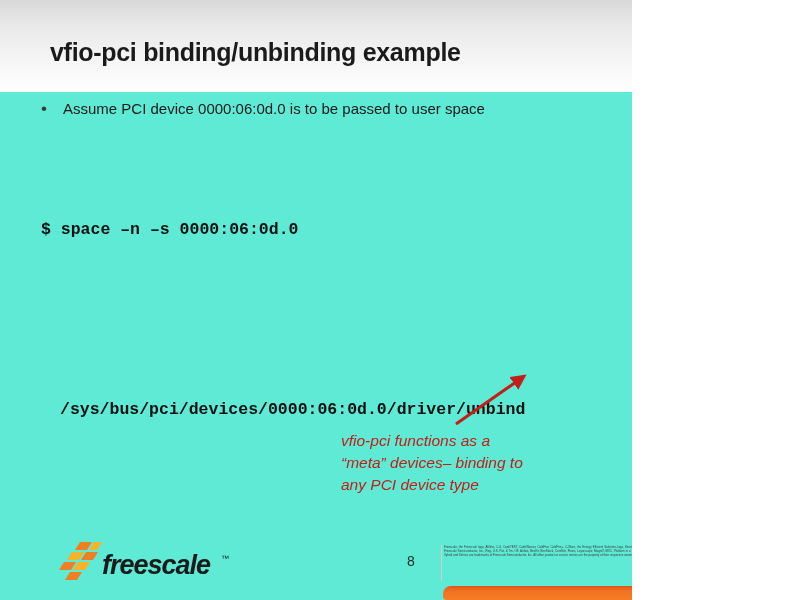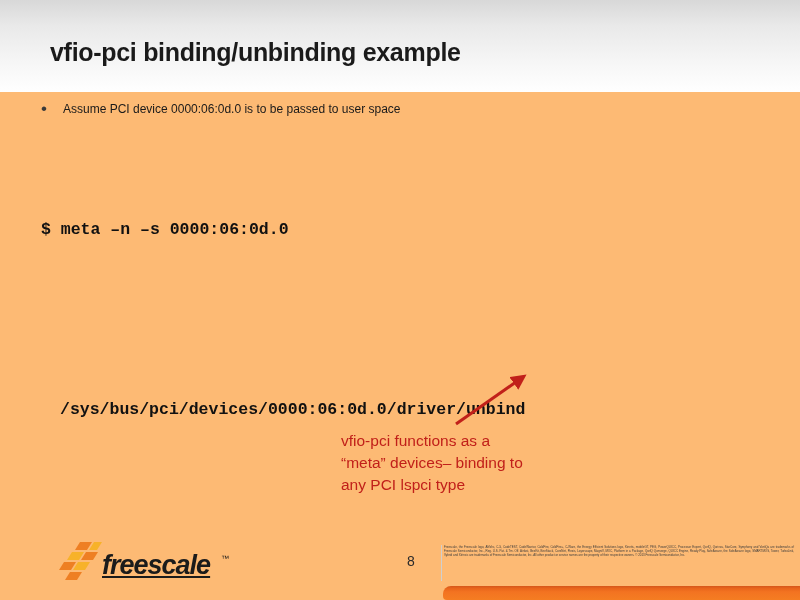--- a/index.html
+++ b/index.html
@@ -5,24 +5,24 @@
   html, body {
     margin: 0;
     padding: 0;
     background: #ffffff;
   }
   body {
     font-family: "Liberation Sans", sans-serif;
   }
   #slide {
     position: relative;
-    width: 800px;
+    width: 632px;
     height: 600px;
     overflow: hidden;
-    background: #fdba74;
+    background: #5eead4;
   }
   
   #top-wash {
     position: absolute;
     left: 0;
     top: 0;
     width: 800px;
     height: 92px;
     background: linear-gradient(to bottom, #d8d8d8 0%, #e9e9e9 28%, #f6f6f6 68%, #ffffff 100%);
   }
@@ -45,21 +45,21 @@
     align-items: flex-start;
   }
   #bullet-dot {
     font-size: 17px;
     line-height: 26px;
     color: #3a3a3a;
     width: 22px;
     flex: none;
   }
   #bullet-text {
-    font-size: 12px;
+    font-size: 15px;
     line-height: 26px;
     color: #1a1a1a;
     text-align: center;
   }
   #code-block {
     position: absolute;
     left: 41px;
     top: 155px;
     width: 720px;
     font-family: "Liberation Mono", "DejaVu Sans Mono", monospace;
@@ -74,20 +74,21 @@
   .code-line.indented { padding-left: 19px; }
 
   #annotation {
     position: absolute;
     left: 341px;
     top: 430px;
     width: 260px;
     font-size: 15.5px;
     line-height: 22px;
     color: #c1201a;
+    font-style: italic;
   }
   #arrow-svg {
     position: absolute;
     left: 430px;
     top: 358px;
     width: 120px;
     height: 80px;
   }
 
   
@@ -107,21 +108,20 @@
   }
   #logo-wordmark {
     position: absolute;
     left: 44px;
     top: 10px;
     font-size: 27px;
     font-weight: bold;
     font-style: italic;
     color: #1b1b1b;
     letter-spacing: -1px;
-    text-decoration: underline;
   }
   #logo-tm {
     position: absolute;
     left: 163px;
     top: 14px;
     font-size: 8px;
     color: #1b1b1b;
   }
   #page-number {
     position: absolute;
@@ -169,40 +169,40 @@
   <div id="top-wash"></div>
 
   <div id="slide-title">vfio-pci binding/unbinding example</div>
 
   <div id="bullet-row">
     <span id="bullet-dot">•</span>
     <span id="bullet-text">Assume PCI device 0000:06:0d.0 is to be passed to user space</span>
   </div>
 
   <div id="code-block">
-    <div class="code-line">$ meta –n –s 0000:06:0d.0</div>
+    <div class="code-line">$ space –n –s 0000:06:0d.0</div>
     <div class="code-line spacer"></div>
     <div class="code-line indented">/sys/bus/pci/devices/0000:06:0d.0/driver/unbind</div>
     
     
   </div>
 
   <svg id="arrow-svg" viewBox="0 0 120 80">
     <defs>
       <marker id="ahead" markerWidth="5" markerHeight="5" refX="3.6" refY="2.5" orient="auto">
         <path d="M0,0 L5,2.5 L0,5 z" fill="#c1201a"></path>
       </marker>
     </defs>
     <line x1="26" y1="66" x2="93" y2="19" stroke="#c1201a" stroke-width="3.1" marker-end="url(#ahead)"></line>
   </svg>
 
   <div id="annotation">
     <div>vfio-pci functions as a</div>
     <div>“meta” devices– binding to</div>
-    <div>any PCI lspci type</div>
+    <div>any PCI device type</div>
   </div>
 
   <div id="logo">
     <svg id="logo-mark" viewBox="0 0 46 42">
       <g>
         <polygon points="22,2 34,2 29,10 17,10" fill="#ee7f23"></polygon>
         <polygon points="36,2 44,2 39,10 31,10" fill="#f7b229"></polygon>
         <polygon points="14,12 26,12 21,20 9,20" fill="#f7b229"></polygon>
         <polygon points="28,12 40,12 35,20 23,20" fill="#ee7f23"></polygon>
         <polygon points="6,22 18,22 13,30 1,30" fill="#ee7f23"></polygon>

